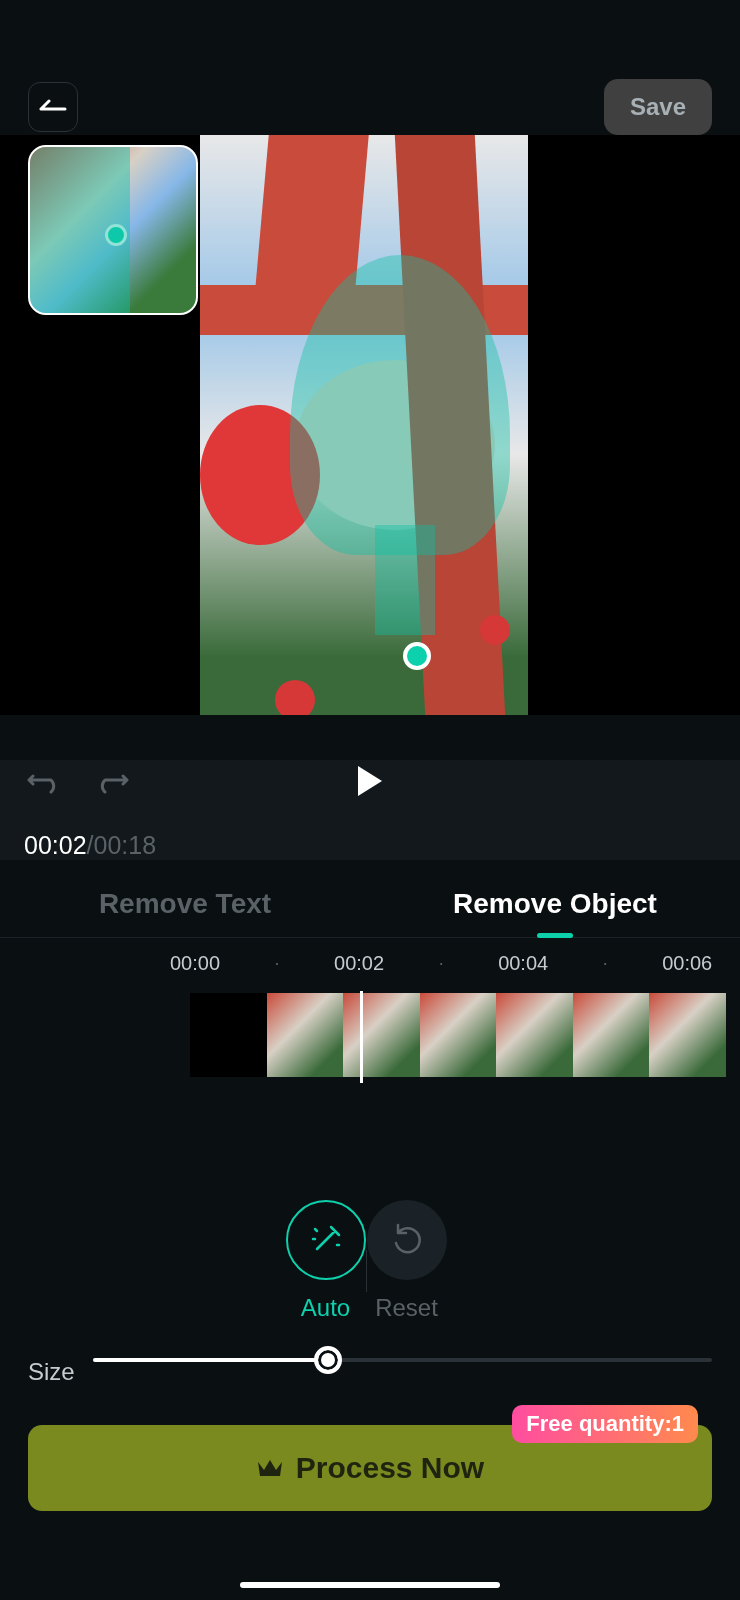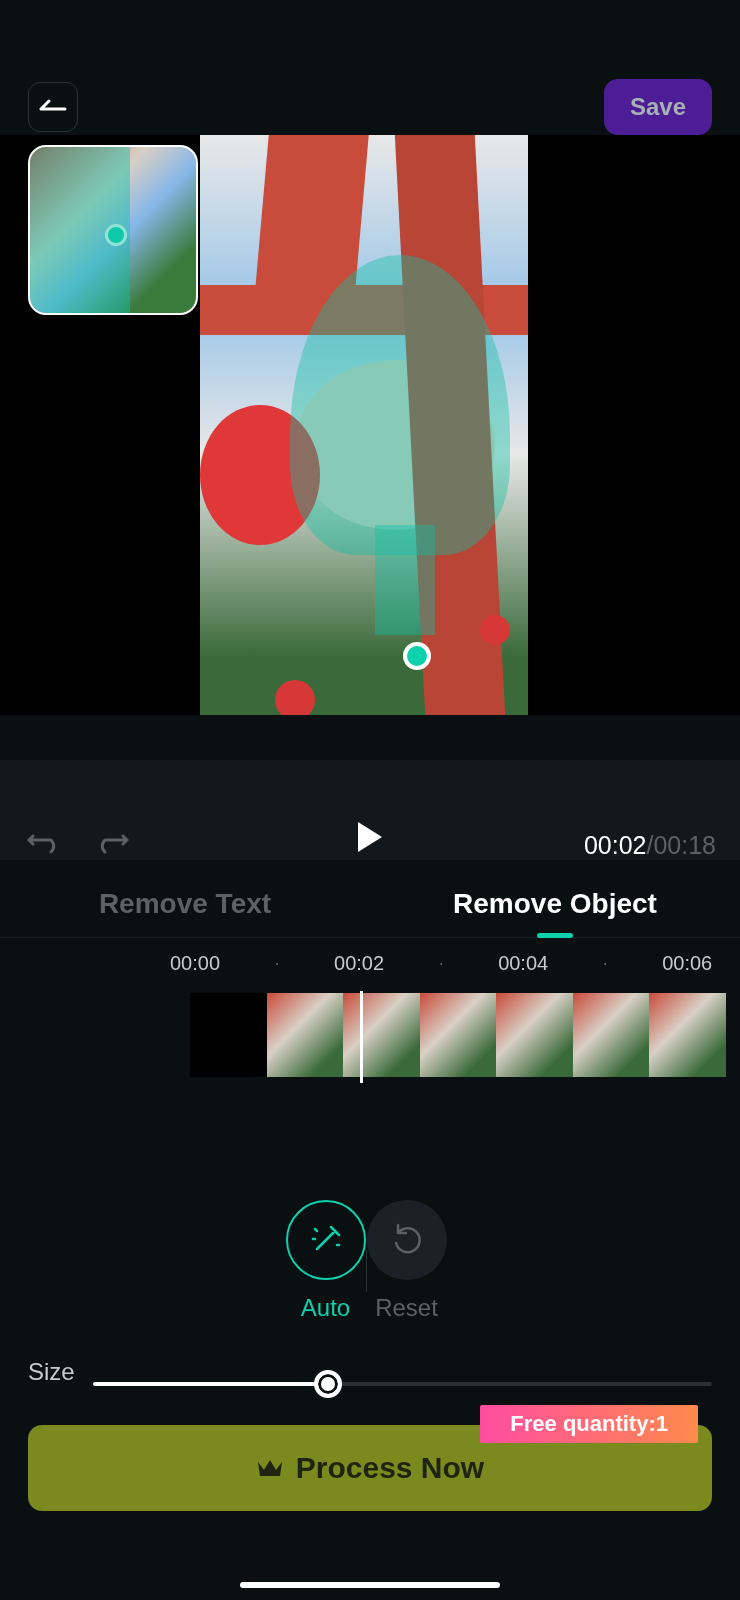--- a/index.html
+++ b/index.html
@@ -26,21 +26,21 @@
 }
 .back-btn {
   width: 50px; height: 50px;
   border: 1px solid #2a3238;
   border-radius: 12px;
   background: transparent;
   display: flex; align-items: center; justify-content: center;
   cursor: pointer;
 }
 .save-btn {
-  background: #4c1d95;
+  background: #404040;
   color: #a7b0b5;
   border: none;
   border-radius: 14px;
   padding: 14px 26px;
   font-size: 24px;
   font-weight: 600;
   cursor: pointer;
 }
 
 
@@ -102,22 +102,23 @@
 .rl1 { top:270px; left:0; width:120px; height:140px; background:#e03838; }
 .rl2 { top:545px; left:75px; width:40px; height:40px; }
 .rl4 { top:480px; left:280px; width:30px; height:30px; }
 
 
 .playback {
   position:absolute;
   top: 760px; left:0; right:0;
   height: 100px;
   background: #12181c;
-  display:flex; align-items:flex-end; justify-content:space-between;
+  display:flex; align-items:flex-start; justify-content:space-between;
   padding: 0 24px;
+  flex-direction: column;
 }
 .undo-redo { display:flex; gap:28px; }
 .ur-btn {
   width:40px; height:40px; background:transparent; border:none;
   display:flex; align-items:center; justify-content:center; cursor:pointer;
 }
 .play-btn {
   width:44px; height:44px; background:transparent; border:none;
   position:absolute; left:50%; transform:translateX(-50%);
   cursor:pointer;
@@ -192,21 +193,21 @@
 .tool-label { font-size:24px; color:#c5ccd1; }
 .tool.active .tool-label { color:#0dd0ad; }
 .tool.dim .tool-label { color:#5a6268; }
 .tool-divider {
   width:1px; height:42px; background:#2a3238; align-self:center; margin-top:20px;
 }
 
 
 .size-row {
   position:absolute; top: 1358px; left:28px; right:28px;
-  display:flex; align-items:flex-end; gap:18px;
+  display:flex; align-items:flex-start; gap:18px;
 }
 .size-label { font-size:24px; color:#c5ccd1; }
 .slider {
   flex:1; height:4px; background:#2a3238; position:relative; border-radius:2px;
 }
 .slider-fill {
   position:absolute; left:0; top:0; height:100%; background:#fff; border-radius:2px;
 }
 .slider-thumb {
   position:absolute; top:50%; transform:translate(-50%,-50%);
@@ -223,21 +224,21 @@
   background:#7a8a1f;
   border:none; border-radius:14px;
   font-size:30px; font-weight:700; color:#1e2410;
   display:flex; align-items:center; justify-content:center; gap:12px;
   cursor:pointer;
 }
 .badge {
   position:absolute; top:-20px; right:14px;
   background: linear-gradient(90deg, #ff4da0, #ff8a4d);
   color:#fff; font-size:22px; font-weight:600;
-  padding:6px 30px; border-radius:2px;
+  padding:6px 14px; border-radius:10px;
 }
 
 
 .home-ind {
   position:absolute; bottom:12px; left:50%; transform:translateX(-50%);
   width:260px; height:6px; background:#fff; border-radius:3px;
 }
 </style>
 </head>
 <body>

